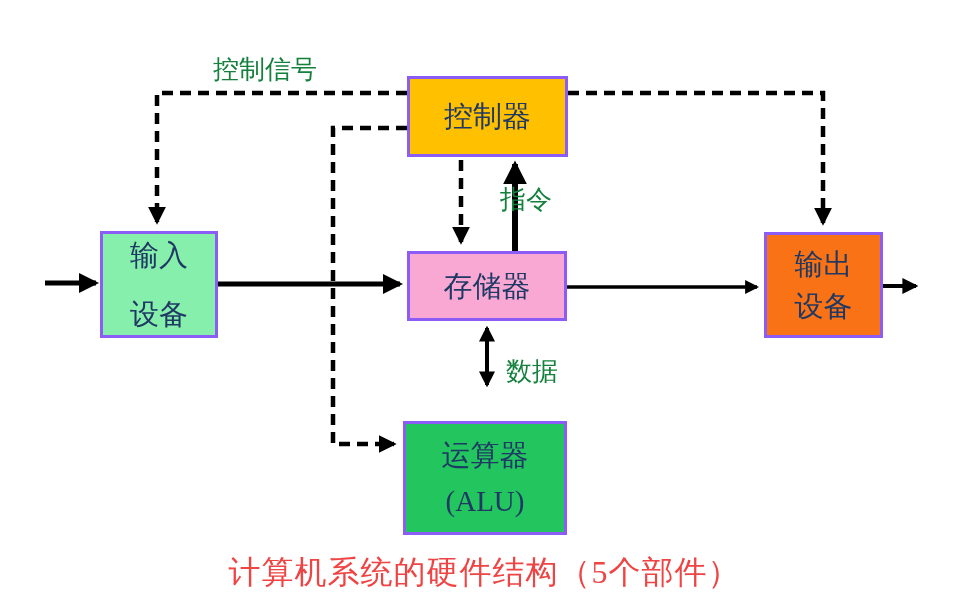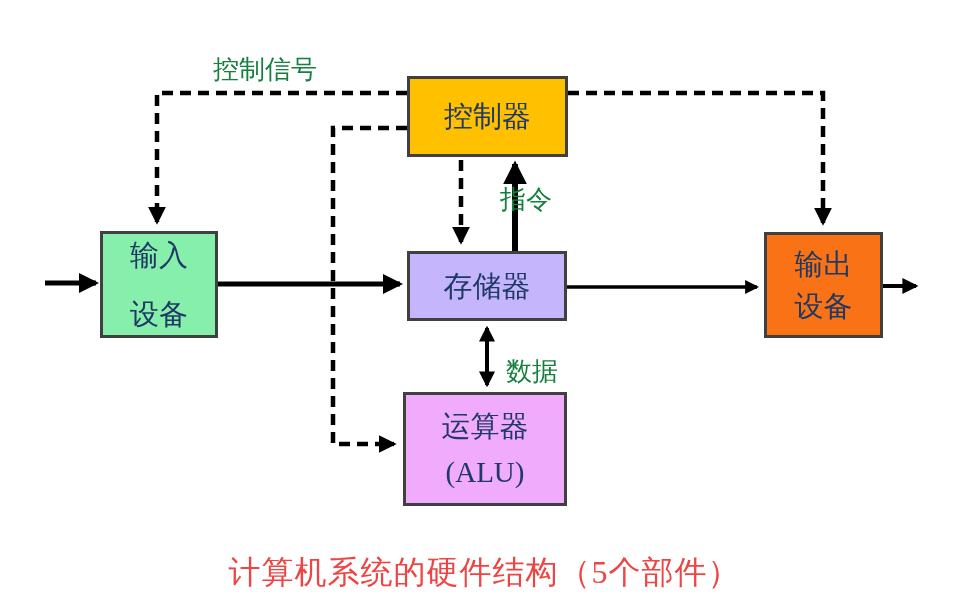--- a/index.html
+++ b/index.html
@@ -18,21 +18,21 @@
   .wires {
     position: absolute;
     left: 0;
     top: 0;
     width: 969px;
     height: 614px;
   }
   .block {
     position: absolute;
     box-sizing: border-box;
-    border: 3px solid #404040;
+    border: 3px solid #8b5cf6;
     display: flex;
     flex-direction: column;
     align-items: center;
     justify-content: center;
     color: #1F3864;
     font-size: 29px;
     line-height: 1.45;
     text-align: center;
     font-weight: 500;
   }
@@ -90,30 +90,30 @@
 
   <div class="block block-controller" style="background-color: rgb(255, 192, 0);">
     <span>控制器</span>
   </div>
 
   <div class="block block-input" style="background-color: #86efac; justify-content: space-between;">
     <span>输入</span>
     <span>设备</span>
   </div>
 
-  <div class="block block-memory" style="background-color: #c4b5fd;">
+  <div class="block block-memory" style="background-color: #f9a8d4;">
     <span>存储器</span>
   </div>
 
   <div class="block block-output" style="background-color: #f97316;">
     <span>输出</span>
     <span>设备</span>
   </div>
 
-  <div class="block block-alu" style="background-color: #f0abfc;">
+  <div class="block block-alu" style="background-color: #22c55e; margin-top: 29px;">
     <span>运算器</span>
     <span>(ALU)</span>
   </div>
 
   <div class="edge-label label-control-signal">控制信号</div>
   <div class="edge-label label-instruction">指令</div>
   <div class="edge-label label-data">数据</div>
 
   <div class="caption">计算机系统的硬件结构（5个部件）</div>
 

